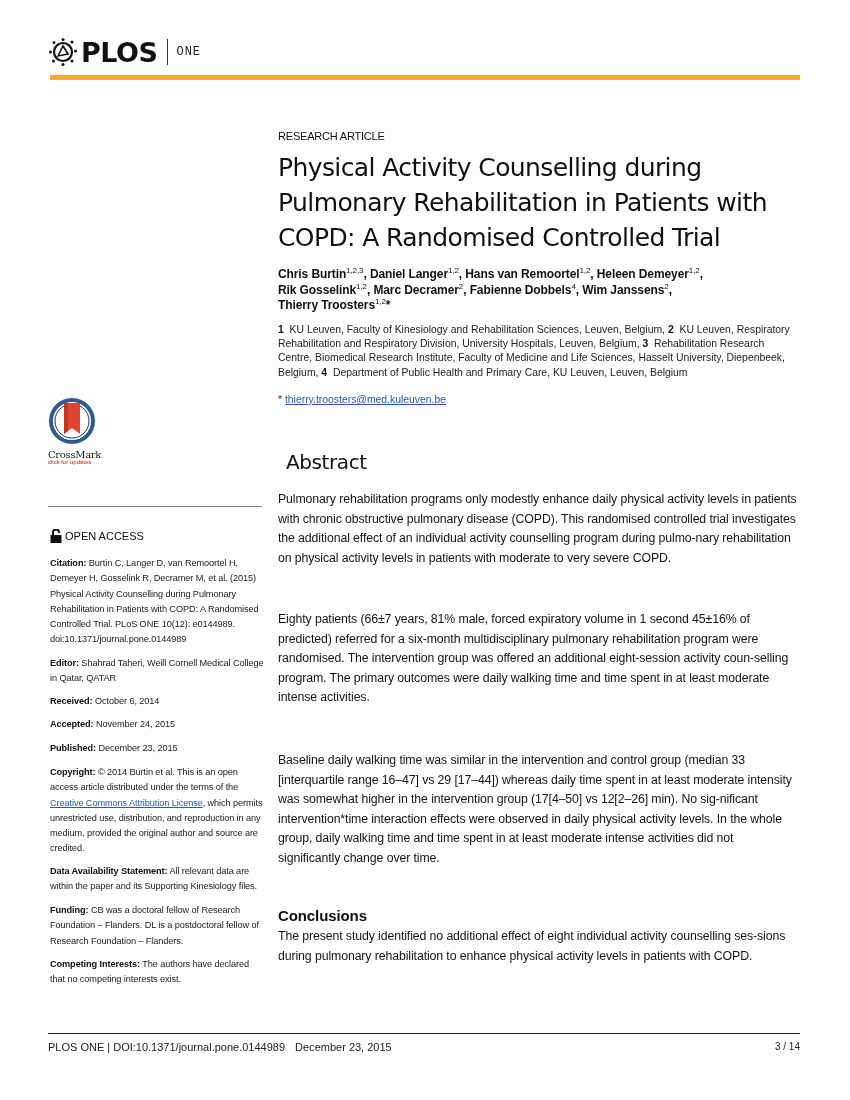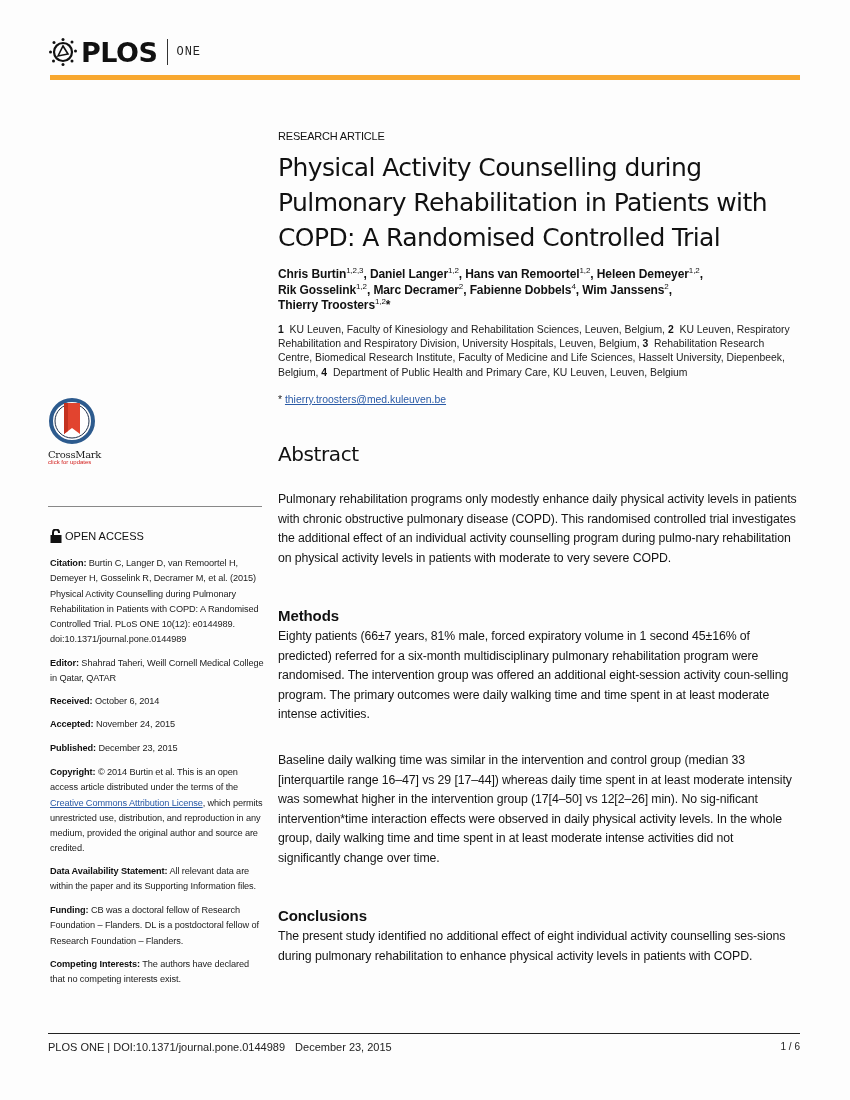--- a/index.html
+++ b/index.html
@@ -19,21 +19,21 @@
   
   .kicker { left: 278px; top: 130px; font-size: 11px; letter-spacing: -0.2px; color: #111; }
   .title { left: 278px; top: 150px; width: 520px; font-family: "DejaVu Sans", sans-serif; font-size: 25px; line-height: 35px; font-weight: normal; letter-spacing: -0.6px; color: #111; margin: 0; }
   .authors { left: 278px; top: 267px; width: 520px; font-size: 12px; line-height: 15.5px; font-weight: bold; letter-spacing: -0.1px; }
   .authors sup { font-size: 8px; font-weight: normal; vertical-align: 5px; line-height: 0; }
   .affil { left: 278px; top: 323px; width: 520px; font-size: 10.4px; line-height: 14.2px; color: #222; }
   .affil b { color: #111; }
   .corresp { left: 278px; top: 394px; font-size: 10.4px; color: #222; }
   .corresp a { color: #2a5aa6; text-decoration: underline; }
 
-  .abstract-h { left: 278px; top: 442px; font-family: "DejaVu Sans", sans-serif; font-size: 20px; font-weight: normal; letter-spacing: -0.4px; margin: 0; }
+  .abstract-h { left: 278px; top: 442px; font-family: "DejaVu Sans", sans-serif; font-size: 20px; font-weight: normal; letter-spacing: -0.4px; margin: 8px; }
   .sec-h { font-size: 15px; font-weight: bold; margin: 0; letter-spacing: -0.1px; }
   .sec-p { font-size: 12.3px; line-height: 19.5px; margin: 0; color: #151515; letter-spacing: -0.1px; }
   .sec { left: 278px; width: 520px; }
 
   
   .crossmark { left: 48px; top: 398px; width: 60px; text-align: left; }
   .cm-name { font-family: "DejaVu Serif", serif; font-size: 10px; color: #222; margin-top: 1px; letter-spacing: -0.3px; }
   .cm-sub { font-size: 6px; color: #d3201e; margin-top: -1px; }
   .left-rule { left: 48px; top: 506px; width: 214px; height: 1px; background: #888; }
   .open-access { left: 50px; top: 529px; display: flex; align-items: center; font-size: 11px; }
@@ -96,21 +96,20 @@
   <span>*</span>
   <a>thierry.troosters@med.kuleuven.be</a>
 </div>
 
 <h2 class="abs abstract-h">Abstract</h2>
 
 <div class="abs sec" style="top:487px">
   <p class="sec-p" style="margin-top:3px">Pulmonary rehabilitation programs only modestly enhance daily physical activity levels in patients with chronic obstructive pulmonary disease (COPD). This randomised controlled trial investigates the additional effect of an individual activity counselling program during pulmo-nary rehabilitation on physical activity levels in patients with moderate to very severe COPD.</p>
 </div>
 <div class="abs sec" style="top:607px">
-  <h3 class="sec-h">Methods</h3>
   <p class="sec-p" style="margin-top:3px">Eighty patients (66±7 years, 81% male, forced expiratory volume in 1 second 45±16% of predicted) referred for a six-month multidisciplinary pulmonary rehabilitation program were randomised. The intervention group was offered an additional eight-session activity coun-selling program. The primary outcomes were daily walking time and time spent in at least moderate intense activities.</p>
 </div>
 <div class="abs sec" style="top:748px">
   <p class="sec-p" style="margin-top:3px">Baseline daily walking time was similar in the intervention and control group (median 33 [interquartile range 16–47] vs 29 [17–44]) whereas daily time spent in at least moderate intensity was somewhat higher in the intervention group (17[4–50] vs 12[2–26] min). No sig-nificant intervention*time interaction effects were observed in daily physical activity levels. In the whole group, daily walking time and time spent in at least moderate intense activities did not significantly change over time.</p>
 </div>
 <div class="abs sec" style="top:907px">
   <h3 class="sec-h">Conclusions</h3>
   <p class="sec-p" style="margin-top:3px">The present study identified no additional effect of eight individual activity counselling ses-sions during pulmonary rehabilitation to enhance physical activity levels in patients with COPD.</p>
 </div>
 
@@ -147,26 +146,26 @@
 <div class="abs meta" style="top:717px">
   <b>Accepted:</b> <span>November 24, 2015</span>
 </div>
 <div class="abs meta" style="top:741px">
   <b>Published:</b> <span>December 23, 2015</span>
 </div>
 <div class="abs meta" style="top:765px">
   <b>Copyright:</b> <span>© 2014 Burtin et al. This is an open access article distributed under the terms of the </span><a>Creative Commons Attribution License</a><span>, which permits unrestricted use, distribution, and reproduction in any medium, provided the original author and source are credited.</span>
 </div>
 <div class="abs meta" style="top:864px">
-  <b>Data Availability Statement:</b> <span>All relevant data are within the paper and its Supporting Information files.</span>
+  <b>Data Availability Statement:</b> <span>All relevant data are within the paper and its Supporting Kinesiology files.</span>
 </div>
 <div class="abs meta" style="top:903px">
   <b>Funding:</b> <span>CB was a doctoral fellow of Research Foundation – Flanders. DL is a postdoctoral fellow of Research Foundation – Flanders.</span>
 </div>
 <div class="abs meta" style="top:957px">
   <b>Competing Interests:</b> <span>The authors have declared that no competing interests exist.</span>
 </div>
 
 <div class="abs foot-rule"></div>
 <div class="abs foot-left">
   <span>PLOS ONE | DOI:10.1371/journal.pone.0144989</span><span class="foot-date">December 23, 2015</span>
 </div>
-<div class="abs foot-page">1 / 6</div>
+<div class="abs foot-page">3 / 14</div>
 
 </body></html>

